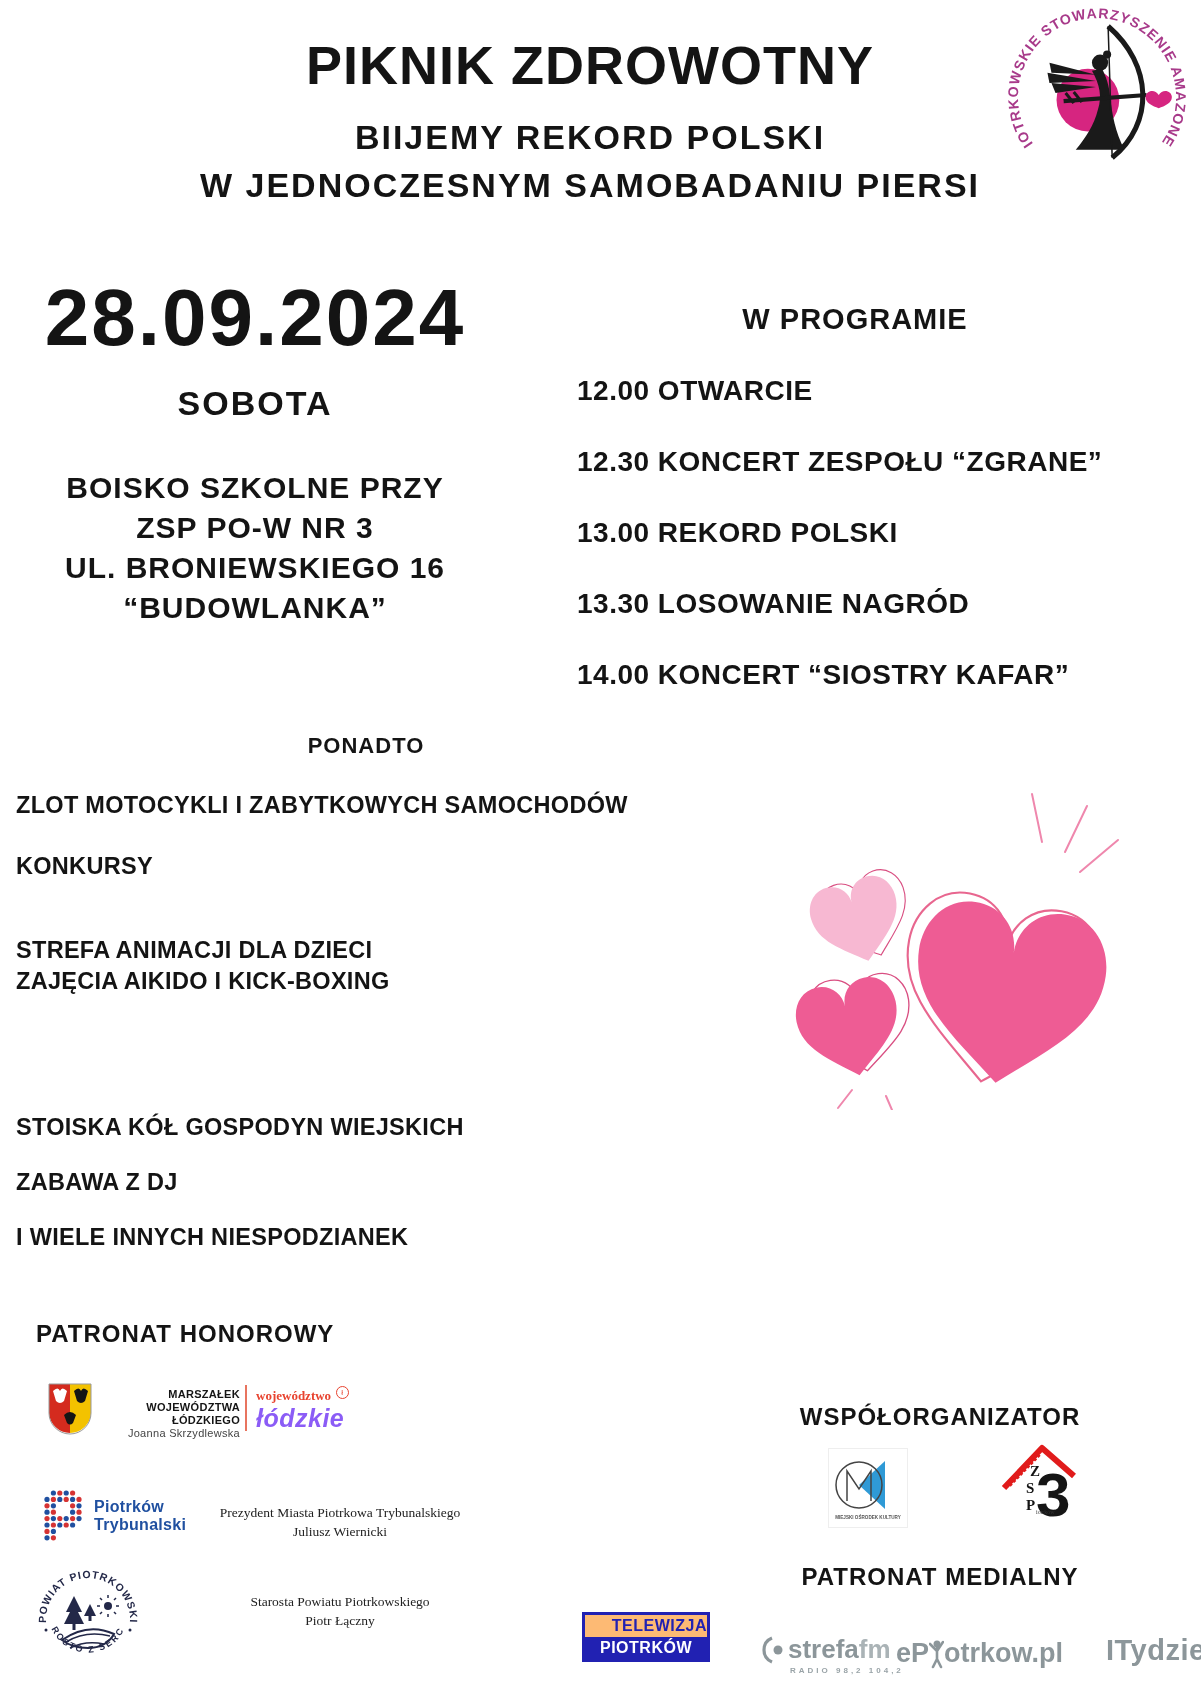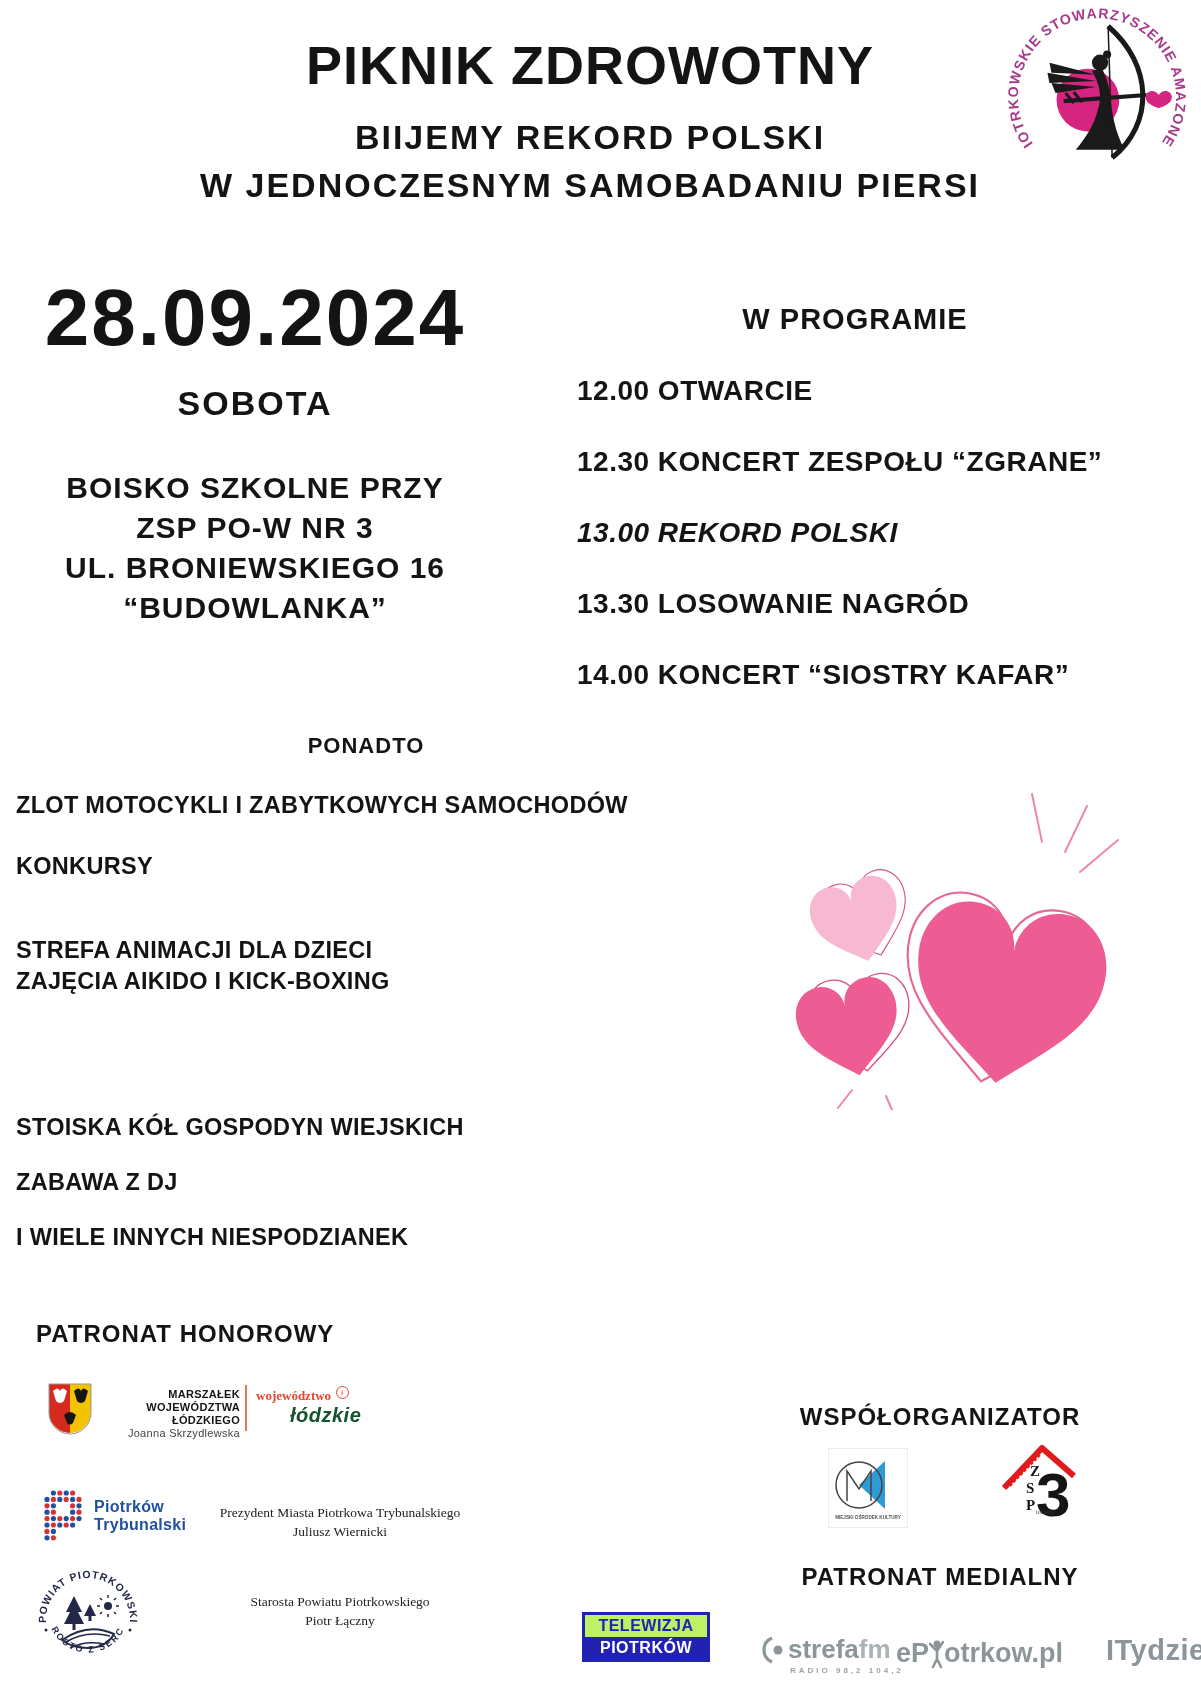--- a/index.html
+++ b/index.html
@@ -15,26 +15,26 @@
   .venue{font-size:30px;line-height:40px;letter-spacing:1px;}
   .prog-h{font-size:29px;letter-spacing:1px;}
   .prog-item{font-size:28px;letter-spacing:0.5px;white-space:nowrap;}
   .extras-h{font-size:22px;letter-spacing:1px;}
   .extras-item{font-size:23.5px;letter-spacing:0.3px;line-height:34px;}
   .sec-h{font-size:24px;letter-spacing:1px;}
   .serifblk{font-family:"Liberation Serif",serif;font-size:13.5px;line-height:19px;color:#222;}
   .marsz{font-size:11px;line-height:13px;letter-spacing:0.3px;text-align:right;}
   .marsz .nm{font-weight:normal;color:#444;}
   .lodz-top{font-family:"Liberation Serif",serif;font-weight:bold;font-size:13px;color:#e8432f;}
-  .lodz-bot{font-size:20px;font-weight:bold;color:#14532d;letter-spacing:0.5px;font-style:italic;margin-left:34px;}
+  .lodz-bot{font-size:25px;font-weight:bold;color:#8b5cf6;letter-spacing:0.5px;font-style:italic;}
   .reg{display:inline-block;width:11px;height:11px;border:1px solid #e8432f;border-radius:50%;
        font-size:8px;line-height:11px;text-align:center;color:#e8432f;vertical-align:top;font-style:normal;}
   .city-name{font-size:16px;line-height:18px;font-weight:bold;color:#2050a0;letter-spacing:0.3px;}
   .tv{width:128px;height:50px;border:3px solid #2121b2;box-sizing:border-box;}
-  .tv .t{height:22px;line-height:22px;text-align:center;color:#2121b2;font-weight:bold;font-size:16px;letter-spacing:0.5px;background:#bef264;}
+  .tv .t{height:22px;line-height:22px;text-align:right;color:#2121b2;font-weight:bold;font-size:16px;letter-spacing:0.5px;background:#fdba74;}
   .tv .p{height:22px;line-height:22px;text-align:center;color:#fff;font-weight:bold;font-size:16px;letter-spacing:0.5px;background:#2121b2;}
   .gray-logo{color:#8c969a;font-weight:bold;}
   .strefa-sub{font-size:8px;letter-spacing:3px;color:#9aa4a8;font-weight:bold;margin-top:1px;}
   .mokbox{width:78px;height:78px;background:#fff;border:1px solid #eee;}
 </style>
 </head>
 <body>
 
 <div class="poster">
 
@@ -71,21 +71,21 @@
   <div class="abs ctr venue b" style="left:5px;top:468px;width:500px;">
     <div>BOISKO SZKOLNE PRZY</div>
     <div>ZSP PO-W NR 3</div>
     <div>UL. BRONIEWSKIEGO 16</div>
     <div>“BUDOWLANKA”</div>
   </div>
 
   <div class="abs ctr prog-h b" style="left:575px;top:303px;width:560px;">W PROGRAMIE</div>
   <div class="abs prog-item b" style="left:577px;top:375px;">12.00 OTWARCIE</div>
   <div class="abs prog-item b" style="left:577px;top:446px;">12.30 KONCERT ZESPOŁU “ZGRANE”</div>
-  <div class="abs prog-item b" style="left:577px;top:517px;font-style:italic;">13.00 REKORD POLSKI</div>
+  <div class="abs prog-item b" style="left:577px;top:517px;">13.00 REKORD POLSKI</div>
   <div class="abs prog-item b" style="left:577px;top:588px;">13.30 LOSOWANIE NAGRÓD</div>
   <div class="abs prog-item b" style="left:577px;top:659px;">14.00 KONCERT “SIOSTRY KAFAR”</div>
 
   <div class="abs ctr extras-h b" style="left:16px;top:733px;width:700px;">PONADTO</div>
   <div class="abs extras-item b" style="left:16px;top:788px;width:720px;">ZLOT MOTOCYKLI I ZABYTKOWYCH SAMOCHODÓW</div>
   <div class="abs extras-item b" style="left:16px;top:849px;width:720px;">KONKURSY</div>
   <div class="abs extras-item b" style="left:16px;top:910px;width:720px;margin-top:23px;">STREFA ANIMACJI DLA DZIECI</div>
   <div class="abs extras-item b" style="left:16px;top:964px;width:720px;">ZAJĘCIA AIKIDO I KICK-BOXING</div>
   <div class="abs extras-item b" style="left:16px;top:1110px;width:720px;">STOISKA KÓŁ GOSPODYN WIEJSKICH</div>
   <div class="abs extras-item b" style="left:16px;top:1165px;width:720px;">ZABAWA Z DJ</div>

